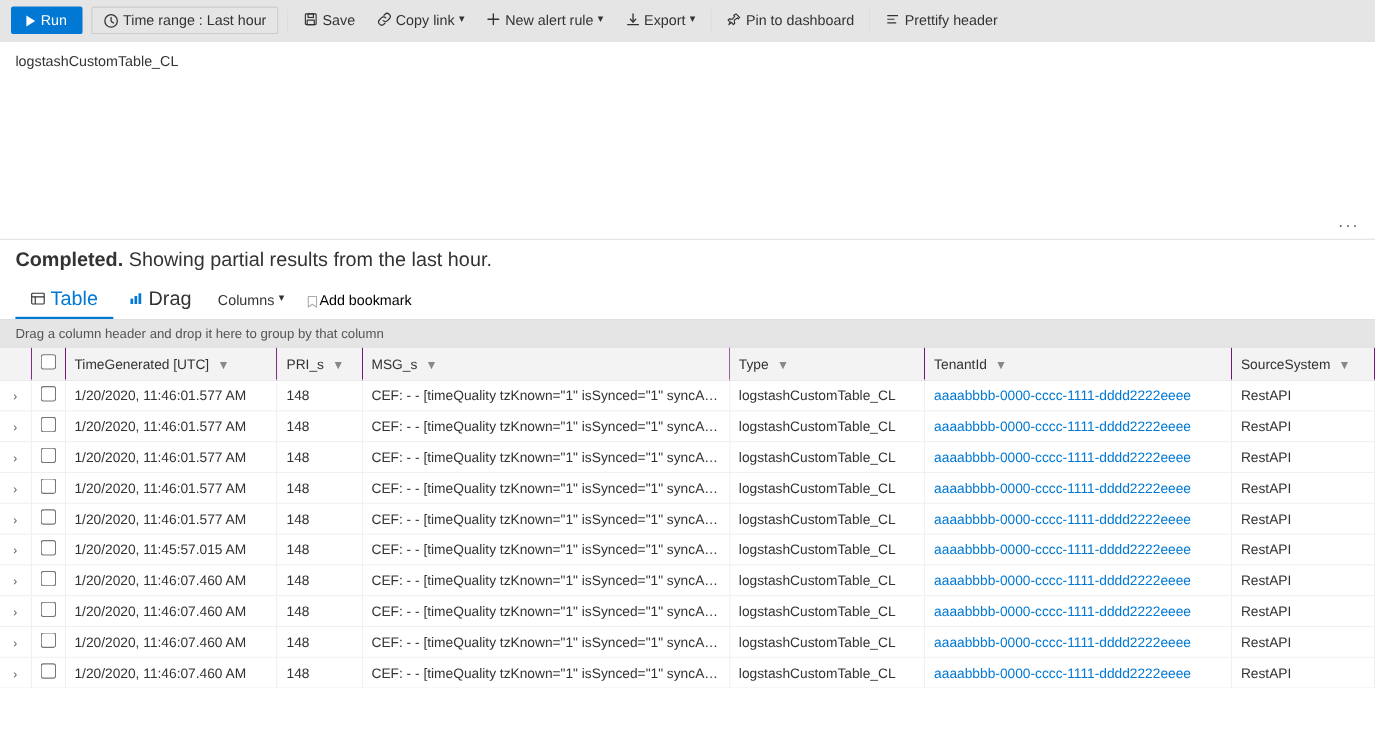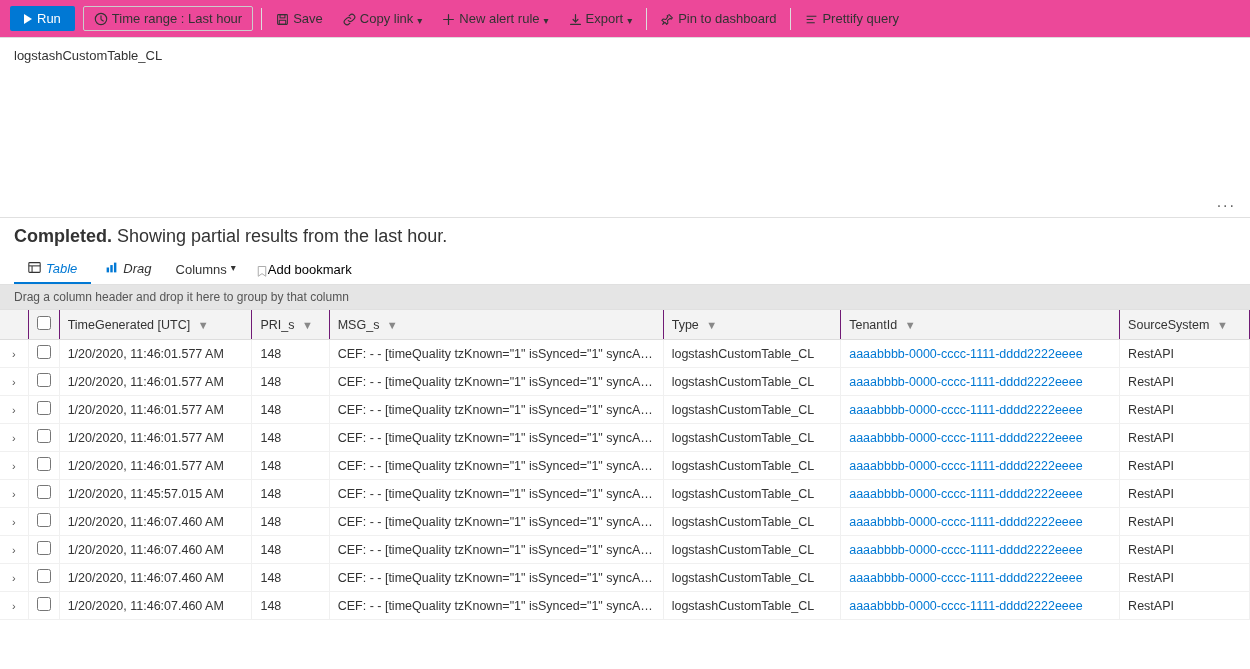--- a/index.html
+++ b/index.html
@@ -5,21 +5,21 @@
     * { box-sizing: border-box; margin: 0; padding: 0; }
     body { font-family: 'Segoe UI', Arial, sans-serif; font-size: 13px; background: #fff; color: #333; }
 
     
     .toolbar {
       display: flex;
       align-items: center;
       padding: 6px 10px;
       border-bottom: 1px solid #ddd;
       gap: 8px;
-      background: #ec4899;
+      background: #e5e5e5;
       flex-wrap: nowrap;
     }
     .btn-run {
       background: #0078d4;
       color: #fff;
       border: none;
       padding: 5px 14px;
       border-radius: 2px;
       cursor: pointer;
       font-size: 13px;
@@ -48,21 +48,21 @@
       gap: 4px;
       text-align: center;
     }
     .toolbar-link {
       background: none;
       border: none;
       cursor: pointer;
       font-size: 13px;
       color: #333;
       display: flex;
-      align-items: flex-end;
+      align-items: flex-start;
       gap: 4px;
       padding: 4px 6px;
     }
     .toolbar-sep {
       width: 1px;
       height: 22px;
       background: #ddd;
     }
     .chevron { font-size: 10px; }
 
@@ -98,26 +98,26 @@
     .tabs-row {
       display: flex;
       align-items: center;
       padding: 4px 14px 0 14px;
       gap: 0;
       border-bottom: 1px solid #e0e0e0;
     }
     .tab {
       padding: 6px 14px;
       cursor: pointer;
-      font-size: 13px;
+      font-size: 18px;
       color: #333;
       border-bottom: 2px solid transparent;
       display: flex;
+      align-items: center;
       gap: 5px;
-      font-style: italic;
     }
     .tab.active {
       border-bottom: 2px solid #0078d4;
       color: #0078d4;
     }
     .columns-btn {
       background: none;
       border: none;
       cursor: pointer;
       font-size: 13px;
@@ -265,21 +265,21 @@
   </button>
 
   <div class="toolbar-sep"></div>
 
   <button class="toolbar-link">
     <svg width="13" height="13" viewBox="0 0 16 16">
         <line x1="2" y1="4" x2="14" y2="4" stroke="#333" stroke-width="1.3"></line>
         <line x1="2" y1="8" x2="10" y2="8" stroke="#333" stroke-width="1.3"></line>
         <line x1="2" y1="12" x2="12" y2="12" stroke="#333" stroke-width="1.3"></line>
       </svg>
-    <span>Prettify query</span>
+    <span>Prettify header</span>
   </button>
 </div>
 
 <div class="query-editor">
   <span class="query-text">logstashCustomTable_CL</span>
   <span class="ellipsis">...</span>
 </div>
 
 <div class="status-bar">
   <strong>Completed.</strong><span> Showing partial results from the last hour.</span>

